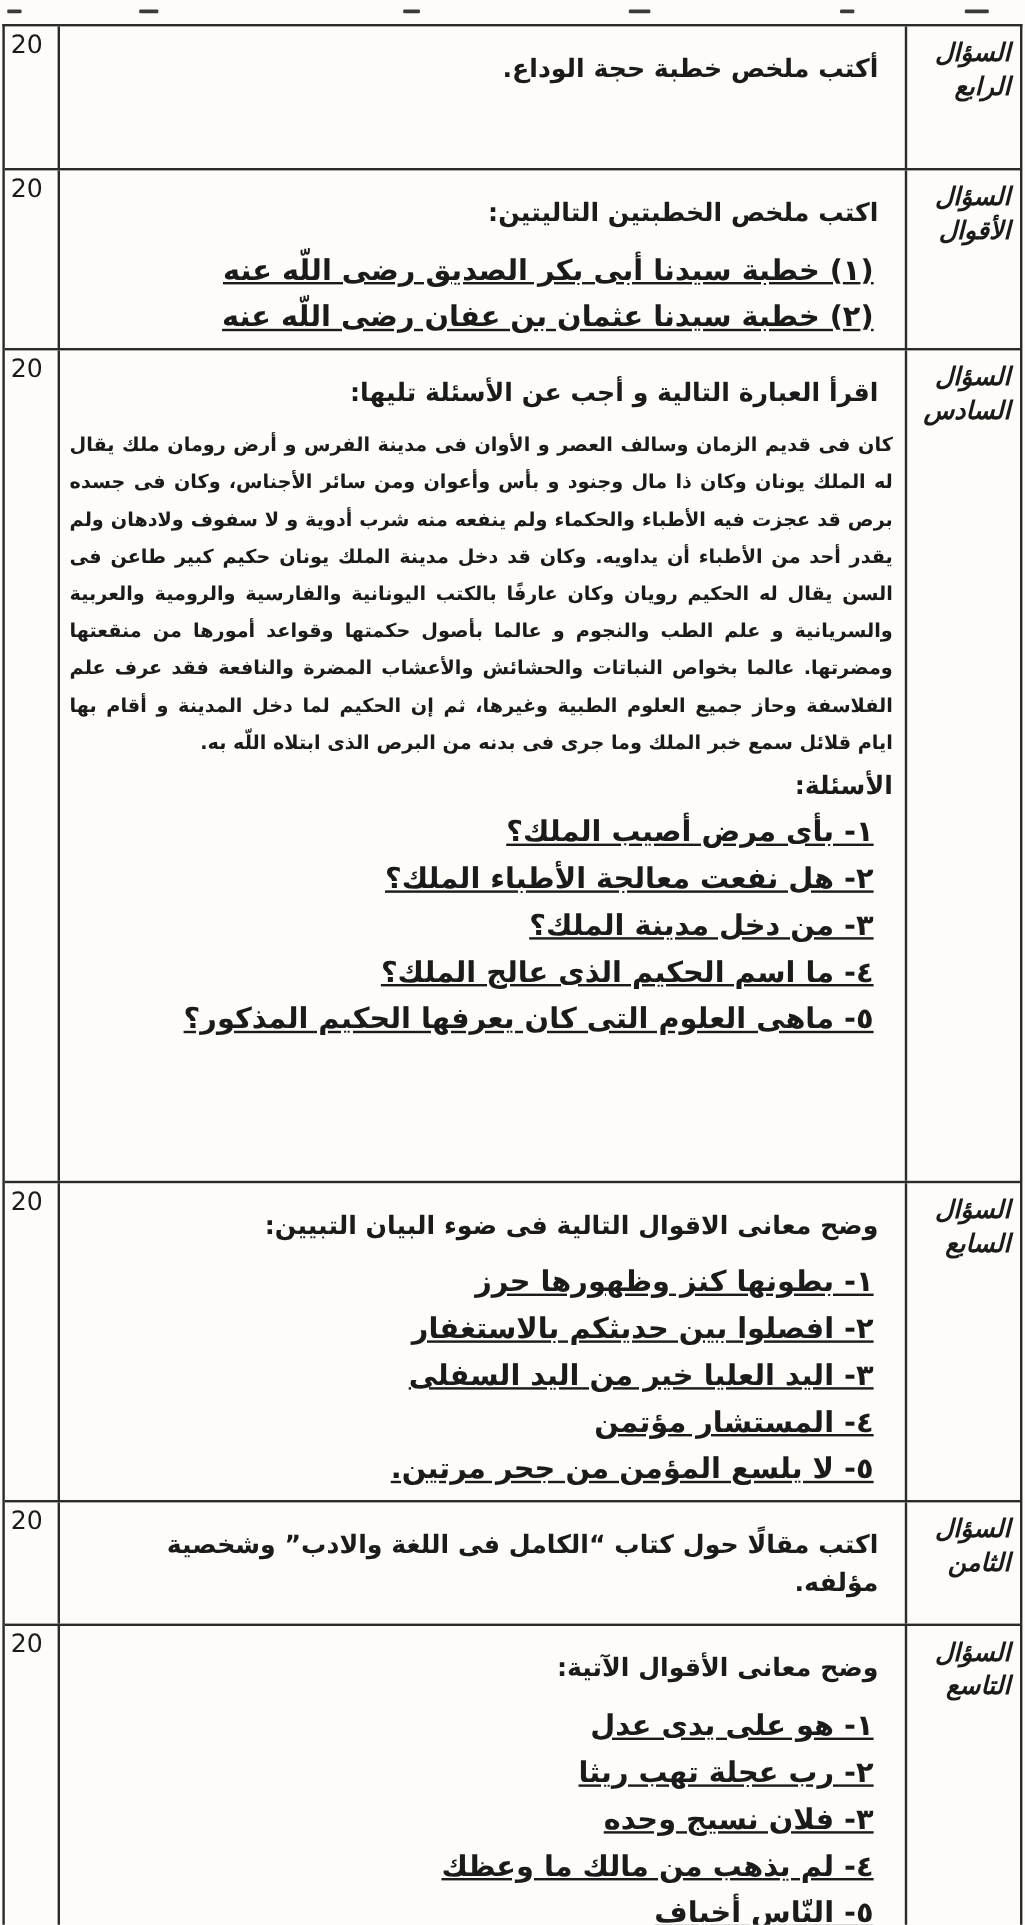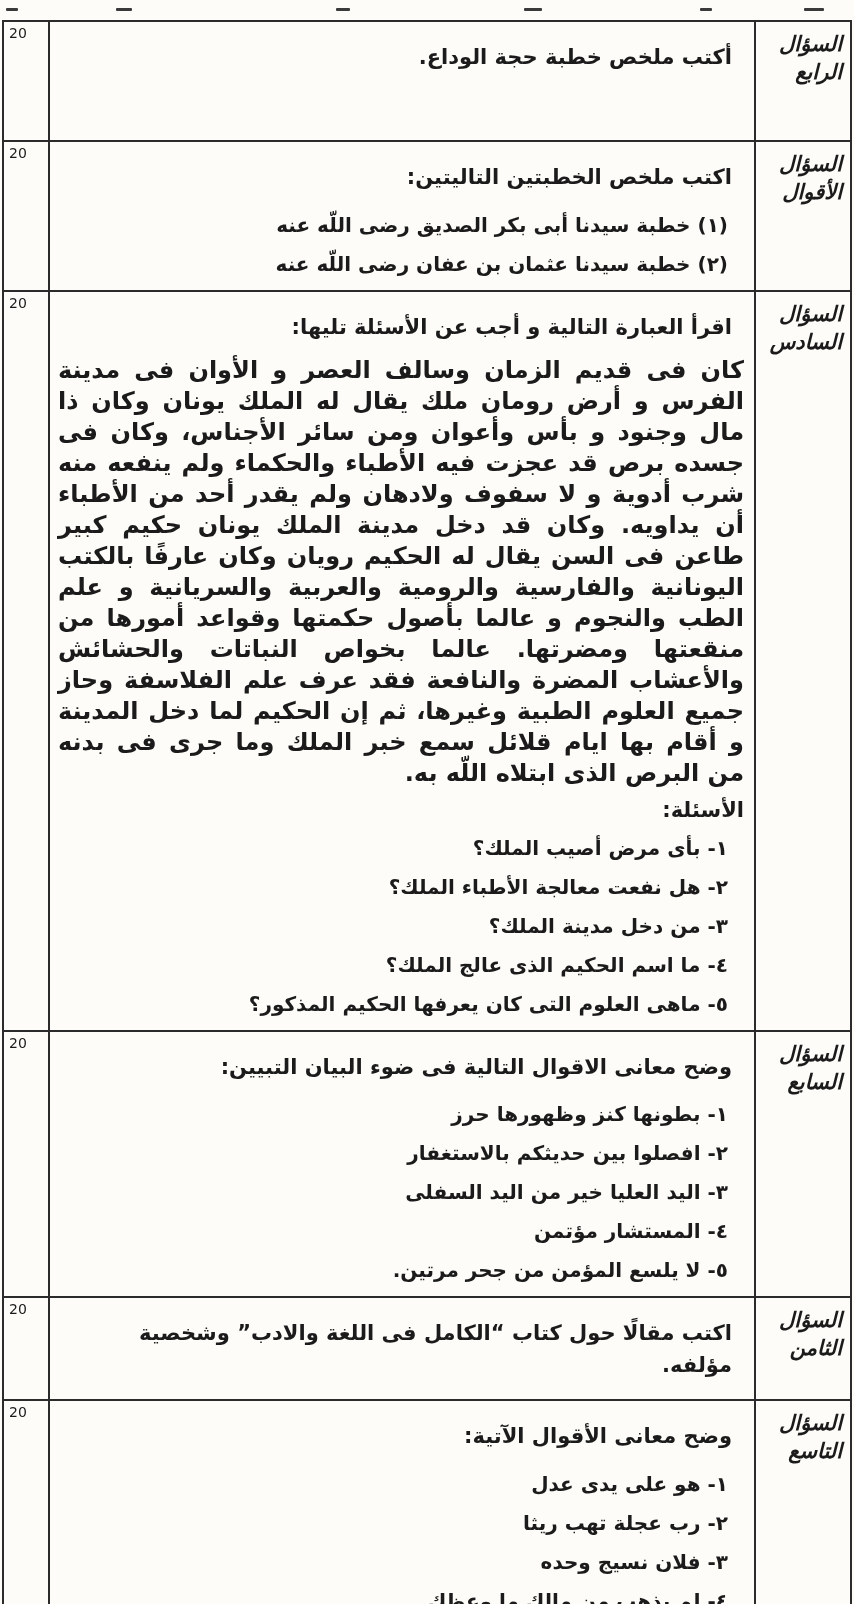--- a/index.html
+++ b/index.html
@@ -36,21 +36,21 @@
   }
   .q-row {
     display: grid;
     grid-template-columns: 46px 1fr 96px;
     border-bottom: 2px solid #2b2b2b;
     direction: ltr;
   }
   .marks-cell {
     border-right: 2px solid #2b2b2b;
     padding: 3px 2px 0 5px;
-    font-size: 14px;
+    font-size: 21px;
     line-height: 1.2;
   }
   .label-cell {
     border-left: 2px solid #2b2b2b;
     direction: rtl;
     text-align: right;
     padding: 10px 8px 0 4px;
     font-weight: bold;
     font-size: 21px;
     font-style: italic;
@@ -60,29 +60,30 @@
     direction: rtl;
     text-align: right;
     padding: 8px 10px 6px 8px;
     font-weight: bold;
     font-size: 21px;
   }
   .intro { margin: 12px; line-height: 1.5; }
   .passage {
     margin: 4px 0 0;
     text-align: justify;
-    font-size: 24px;
+    font-size: 16px;
     line-height: 31px;
   }
   .subheading { margin: 6px 0 0; line-height: 1.5; text-align: right; }
   .items { margin-top: 2px; }
   .item {
     padding-right: 16px;
-    font-size: 20px;
+    font-size: 24px;
     line-height: 39px;
+    text-decoration: underline;
   }
   
   .bottom-edge { margin: 4px 2px 0; }
   .dash-line {
     height: 3.5px;
     background: repeating-linear-gradient(90deg, #2b2b2b 0 30px, transparent 30px 40px);
   }
 </style>
 </head>
 <body>

